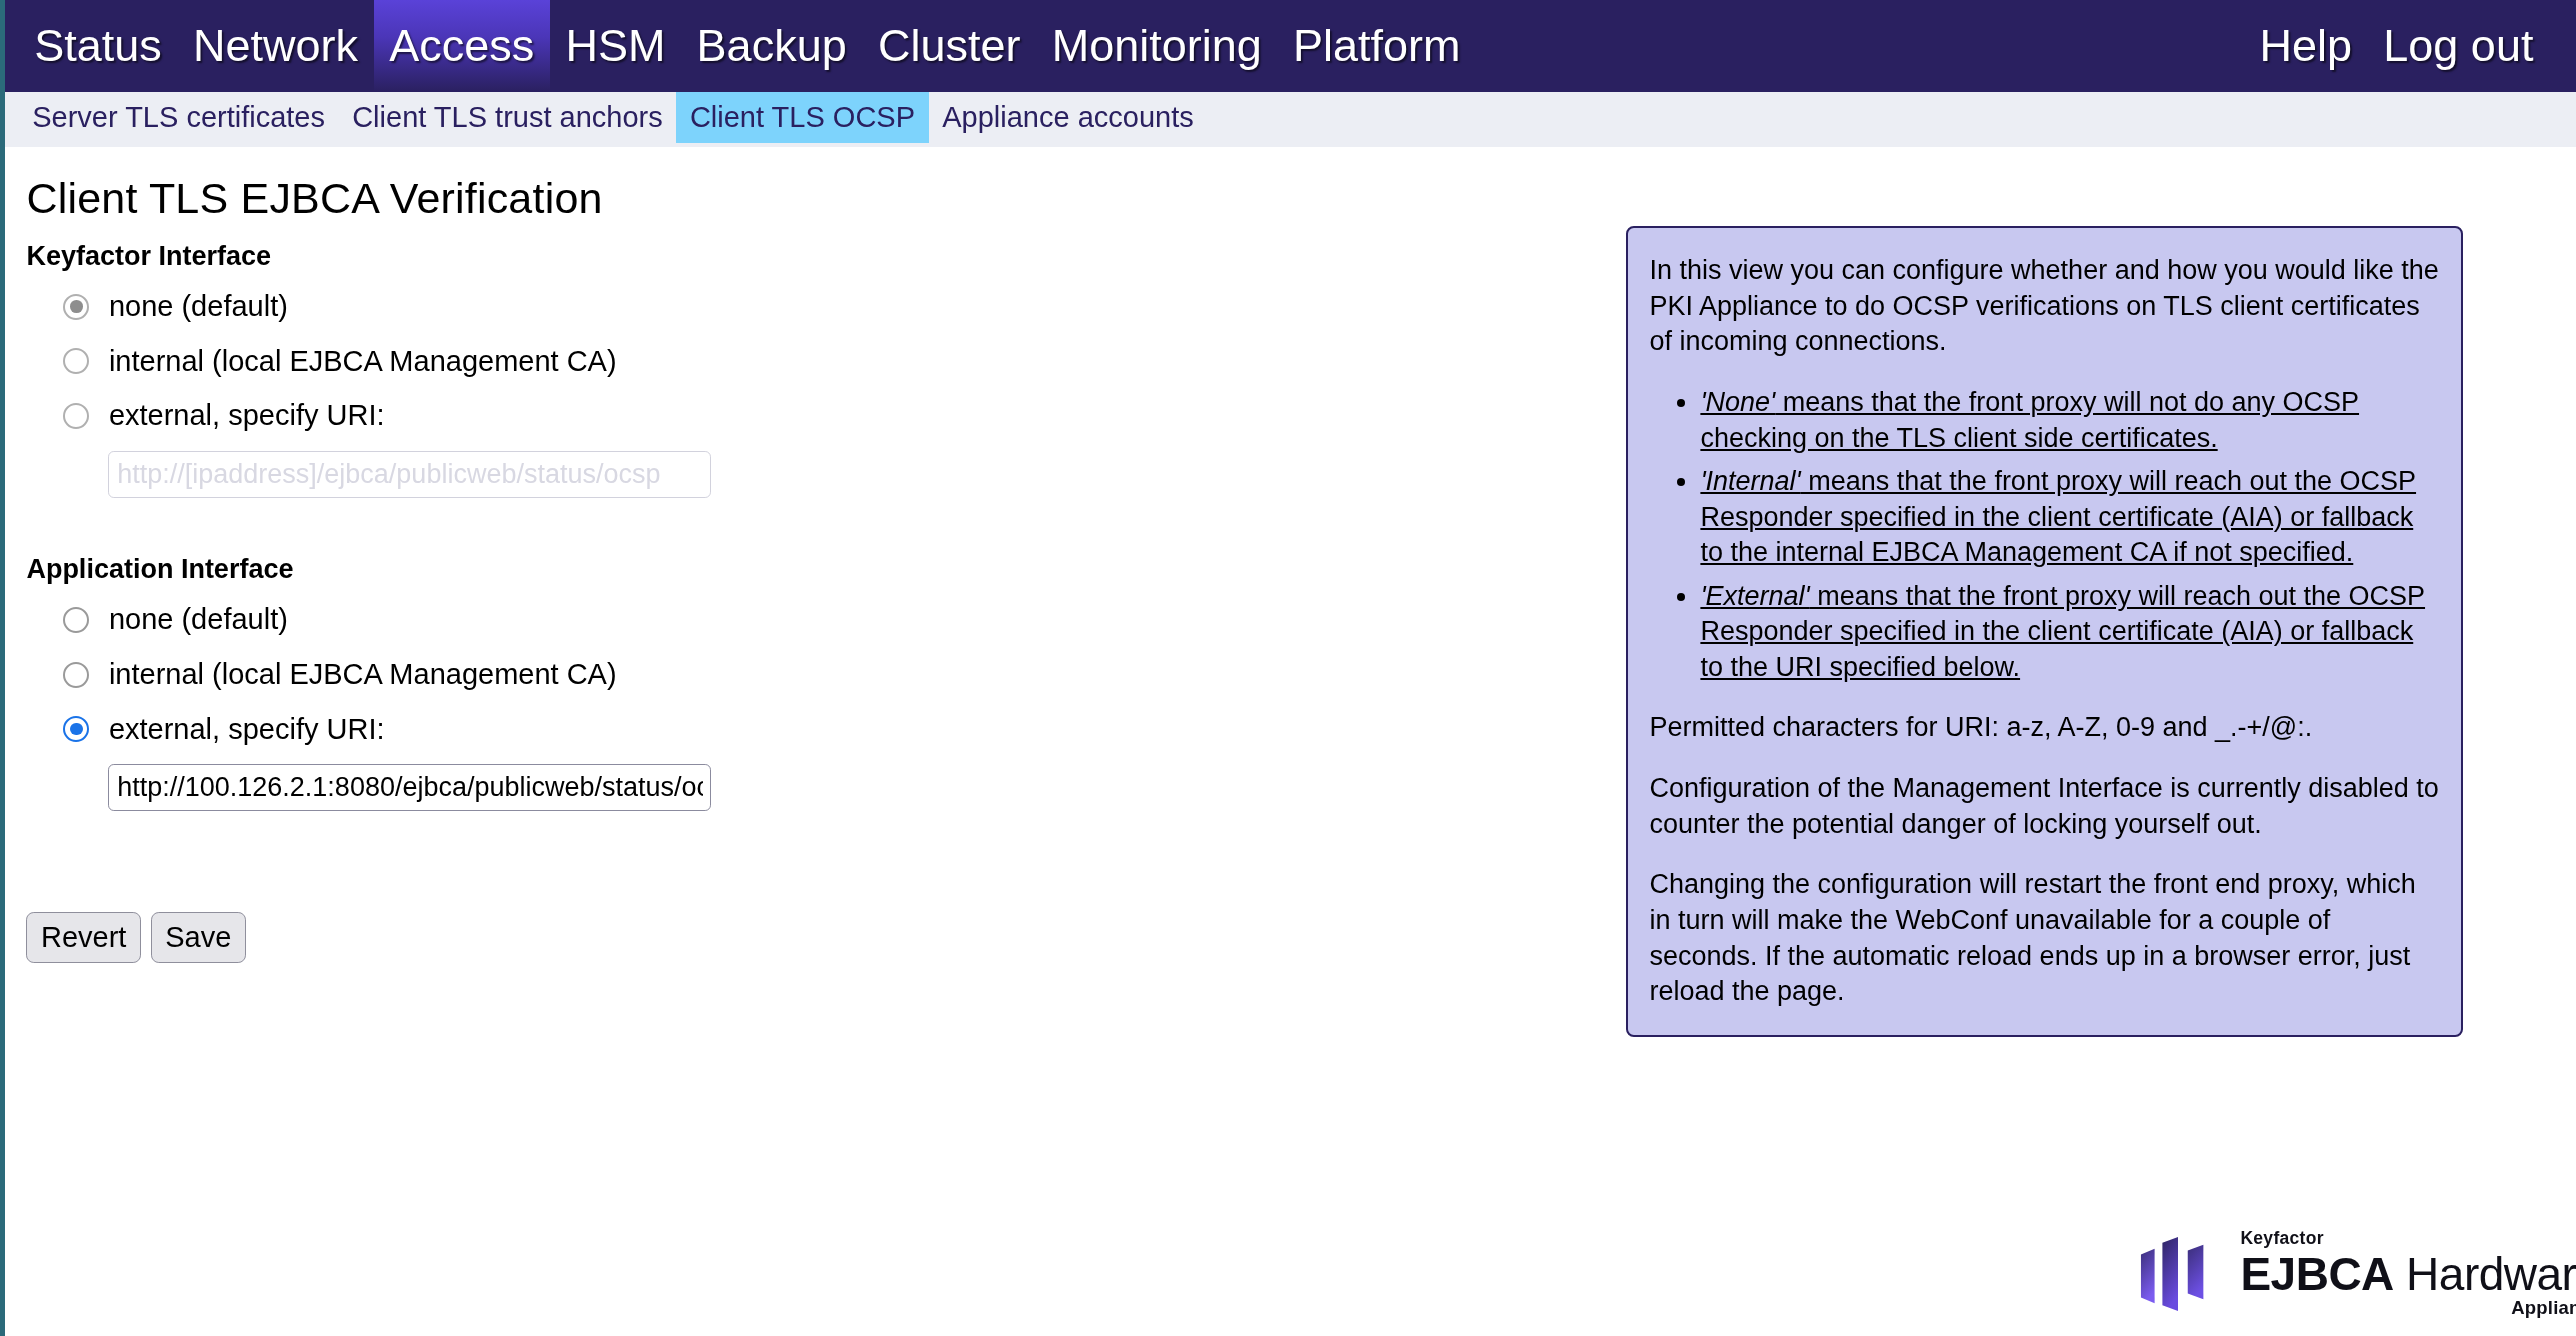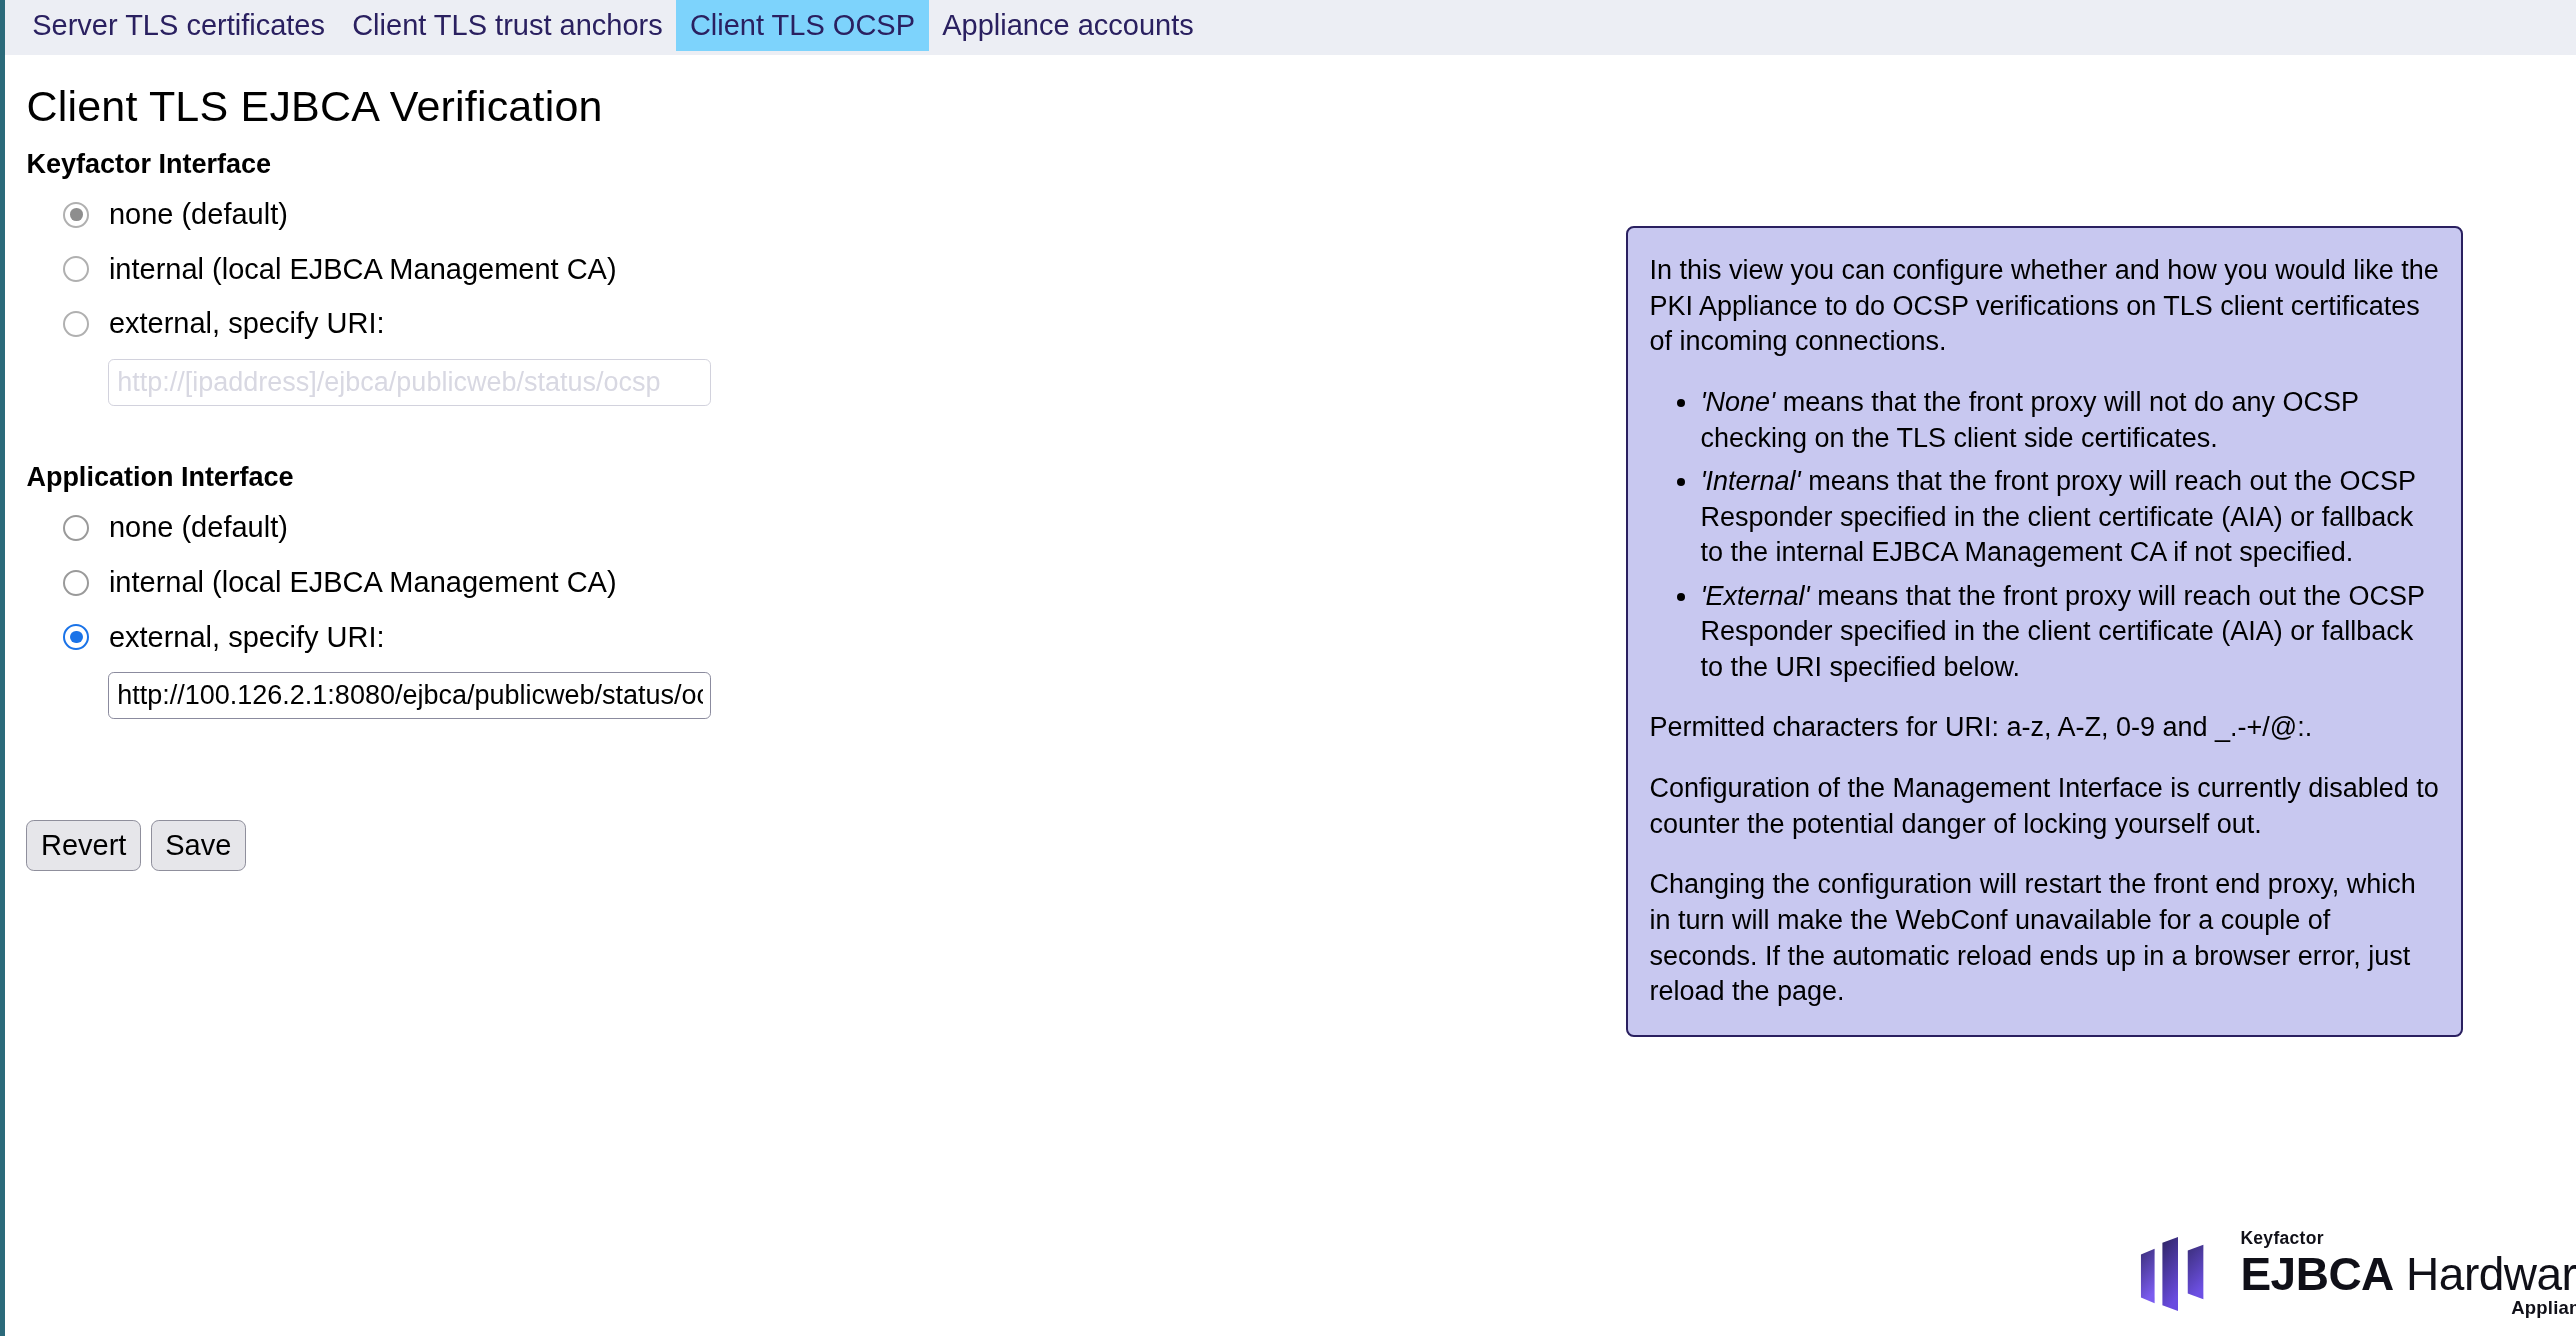--- a/index.html
+++ b/index.html
@@ -193,20 +193,21 @@
     padding: 25px 21.4px 25px 21.4px;
     color: #000000;
     font-size: 27px;
     line-height: 1.32;
   }
   .helpbox p { margin: 0 0 25px 0; }
   .helpbox p.last { margin-bottom: 0; }
   .helpbox ul {
     margin: 0 0 25px 0;
     padding-left: 51px;
+    text-decoration: underline;
   }
   .helpbox li { margin: 0 0 7.8px 0; }
   .helpbox li:last-child { margin-bottom: 0; }
   .helpbox em { font-style: italic; }
   
   .logo {
     position: absolute;
     left: 2132px;
     top: 1230px;
     display: flex;
@@ -237,20 +238,36 @@
     text-align: right;
     margin-top: 1.9px;
     letter-spacing: 0.2px;
   }
 </style>
 </head>
 <body>
 
 <div class="page">
 
+  <div class="topnav">
+    <div class="topnav-left">
+      <div class="topnav-item">Status</div>
+      <div class="topnav-item">Network</div>
+      <div class="topnav-item active">Access</div>
+      <div class="topnav-item">HSM</div>
+      <div class="topnav-item">Backup</div>
+      <div class="topnav-item">Cluster</div>
+      <div class="topnav-item">Monitoring</div>
+      <div class="topnav-item">Platform</div>
+    </div>
+    <div class="topnav-right">
+      <div class="topnav-item">Help</div>
+      <div class="topnav-item">Log out</div>
+    </div>
+  </div>
 
   <div class="subnav">
     <div class="subnav-item">Server TLS certificates</div>
     <div class="subnav-item">Client TLS trust anchors</div>
     <div class="subnav-item active">Client TLS OCSP</div>
     <div class="subnav-item">Appliance accounts</div>
   </div>
 
   <div class="content">
 

